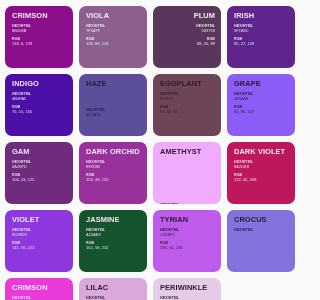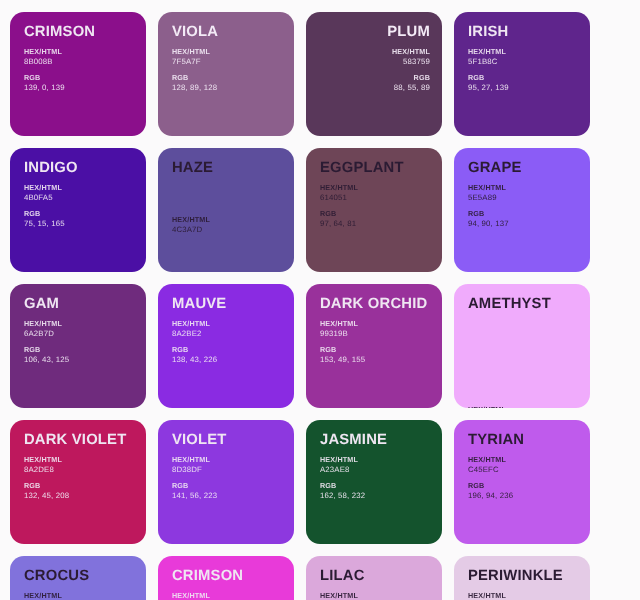--- a/index.html
+++ b/index.html
@@ -175,31 +175,20 @@
       <div class="swatch-name">GAM</div>
       <div class="code-block">
         <span class="code-label">HEX/HTML</span>
         <span class="code-value">6A2B7D</span>
       </div>
       <div class="code-block">
         <span class="code-label">RGB</span>
         <span class="code-value">106, 43, 125</span>
       </div>
     </div>
-    <div class="swatch-card tone-mid" style="background: rgb(138, 43, 226);">
-      <div class="swatch-name">MAUVE</div>
-      <div class="code-block">
-        <span class="code-label">HEX/HTML</span>
-        <span class="code-value">8A2BE2</span>
-      </div>
-      <div class="code-block">
-        <span class="code-label">RGB</span>
-        <span class="code-value">138, 43, 226</span>
-      </div>
-    </div>
     <div class="swatch-card tone-mid" style="background: rgb(153, 49, 155);">
       <div class="swatch-name">DARK ORCHID</div>
       <div class="code-block">
         <span class="code-label">HEX/HTML</span>
         <span class="code-value">99319B</span>
       </div>
       <div class="code-block">
         <span class="code-label">RGB</span>
         <span class="code-value">153, 49, 155</span>
       </div>

